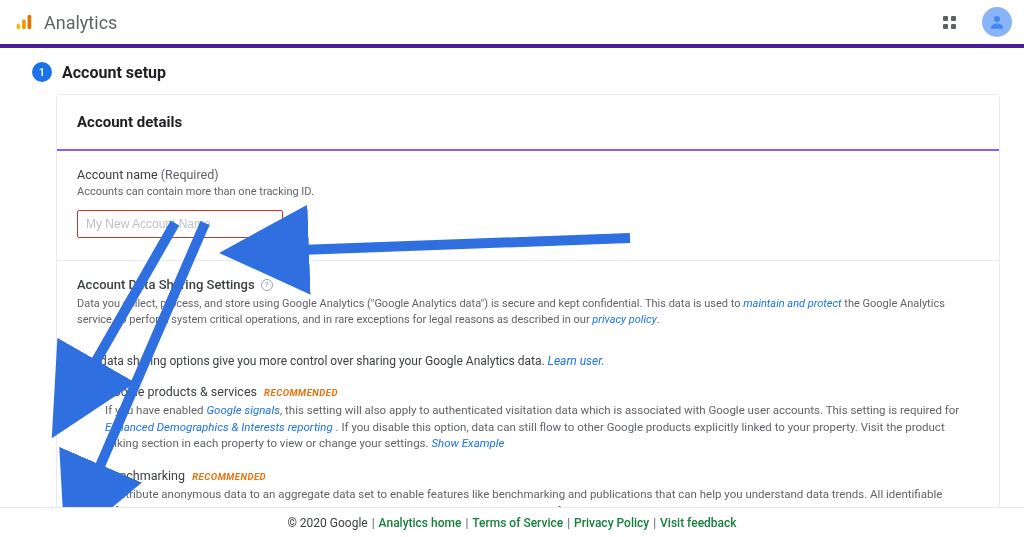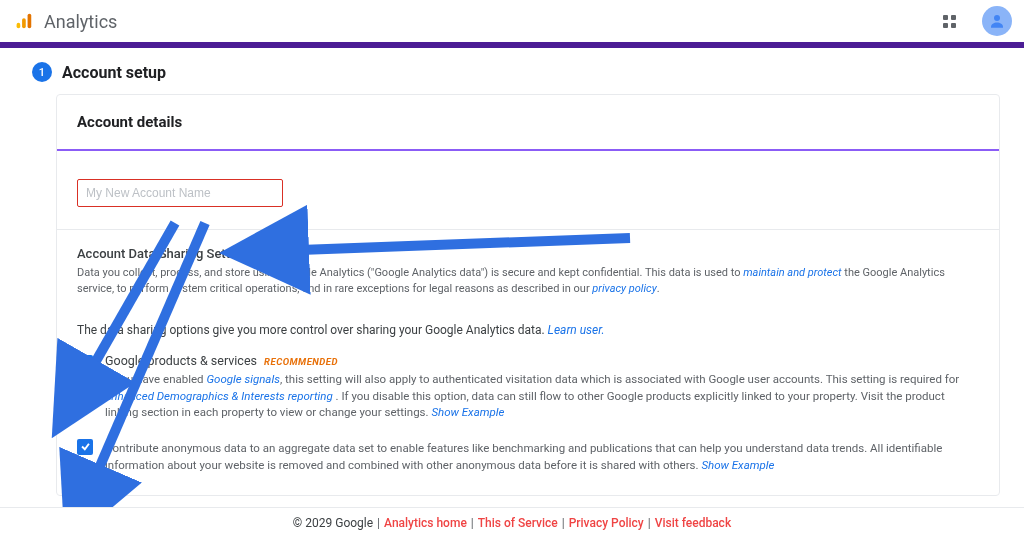--- a/index.html
+++ b/index.html
@@ -1,19 +1,19 @@
 <!DOCTYPE html>
 <html><head>
 <meta charset="utf-8">
 <style>
   * { box-sizing: border-box; margin: 0; padding: 0; }
   html, body { width: 1024px; height: 537px; font-family: Roboto, "Helvetica Neue", Arial, sans-serif; color:#3c4043; background:#fff; overflow:hidden; }
 
   
-  .appbar { height:48px; border-bottom:6px solid #4c1d95; display:flex; align-items:center; padding:0 12px; }
+  .appbar { height:48px; border-bottom:4px solid #4c1d95; display:flex; align-items:center; padding:0 12px; }
   .appbar-left { display:flex; align-items:center; gap:10px; }
   .logo svg { width:22px; height:22px; display:block;}
   .appbar-title { font-size:18px; color:#5f6368; font-weight:400; }
   .appbar-right { margin-left:auto; display:flex; align-items:center; gap:22px; }
   .apps-icon { display:grid; grid-template-columns:repeat(2,5px); grid-template-rows:repeat(2,5px); gap:3px; padding:4px; cursor:pointer;}
   .apps-icon span { background:#5f6368; width:5px; height:5px; border-radius:1px; }
   .avatar { width:30px; height:30px; border-radius:50%; background:#8ab4f8; display:flex; align-items:center; justify-content:center; cursor:pointer;}
   .avatar svg{ width:18px; height:18px; fill:#4285f4; }
 
   
@@ -50,21 +50,21 @@
   .opt-body { flex:1 1 auto; }
   .opt-title { font-size:12.5px; color:#3c4043; }
   .recommended { font-size:9.5px; font-weight:700; letter-spacing:0.5px; color:#e8710a; margin-left:4px;font-style:italic; }
   .opt-desc { font-size:11.5px; color:#5f6368; line-height:1.45; margin-top:3px;}
 
   
   .arrows { position:absolute; left:0; top:0; pointer-events:none; z-index:50;}
 
   
   .footer { position:absolute; bottom:0; left:0; right:0; height:30px; border-top:1px solid #e8eaed; font-size:12px; display:flex; align-items:center; justify-content:center; gap:4px; color:#3c4043; background:#fff;}
-  .footer a { color:#ef4444; text-decoration:none; font-weight:500; }
+  .footer a { color:#15803d; text-decoration:none; font-weight:500; }
   .footer .sep { color:#5f6368; }
 </style>
 </head>
 <body>
 
 <div class="appbar">
   <div class="appbar-left">
     <span class="logo">
       <svg viewBox="0 0 24 24">
         <rect x="5" y="14" width="4" height="6" rx="2" fill="#fbbc04"></rect>
@@ -94,20 +94,25 @@
 
   <div class="stepper">
     <div class="step-badge">1</div>
     <div class="step-label">Account setup</div>
   </div>
 
   <div class="card">
     <div class="card-header">Account details</div>
 
     <div class="section">
+      <div class="field-label">
+        <span>Account name</span>
+        <span class="req">(Required)</span>
+      </div>
+      <div class="field-help">Accounts can contain more than one tracking ID.</div>
       <input class="text-input" type="text" placeholder="My New Account Name" style="">
     </div>
 
     <div class="divider"></div>
 
     <div class="section">
       <div class="section-title">
         <span>Account Data Sharing Settings</span>
         <span class="help-circle">?</span>
       </div>
@@ -136,20 +141,24 @@
         </div>
       </div>
 
       <div class="option">
         <div class="chk">
           <svg viewBox="0 0 16 16">
               <polyline points="3,8 7,12 13,4"></polyline>
             </svg>
         </div>
         <div class="opt-body">
+          <div class="opt-title">
+            <span>Benchmarking</span>
+            <span class="recommended">RECOMMENDED</span>
+          </div>
           <div class="opt-desc">
             <span>Contribute anonymous data to an aggregate data set to enable features like benchmarking and publications that can help you understand data trends. All identifiable information about your website is removed and combined with other anonymous data before it is shared with others. </span><a class="link" href="#">Show Example</a>
           </div>
         </div>
       </div>
 
     </div>
   </div>
 
   <svg class="arrows" width="1024" height="520">
@@ -162,22 +171,22 @@
     <line x1="630" y1="190" x2="300" y2="202" stroke="#2f6fe0" stroke-width="10" marker-end="url(#ah)"></line>
 
     <line x1="175" y1="175" x2="92" y2="320" stroke="#2f6fe0" stroke-width="10" marker-end="url(#ah)"></line>
 
     <line x1="205" y1="175" x2="97" y2="425" stroke="#2f6fe0" stroke-width="10" marker-end="url(#ah)"></line>
   </svg>
 
 </div>
 
 <div class="footer">
-  <span>© 2029 Google</span>
+  <span>© 2020 Google</span>
   <span class="sep">|</span>
   <a href="#">Analytics home</a>
   <span class="sep">|</span>
-  <a href="#">This of Service</a>
+  <a href="#">Terms of Service</a>
   <span class="sep">|</span>
   <a href="#">Privacy Policy</a>
   <span class="sep">|</span>
   <a href="#">Visit feedback</a>
 </div>
 
 </body></html>

